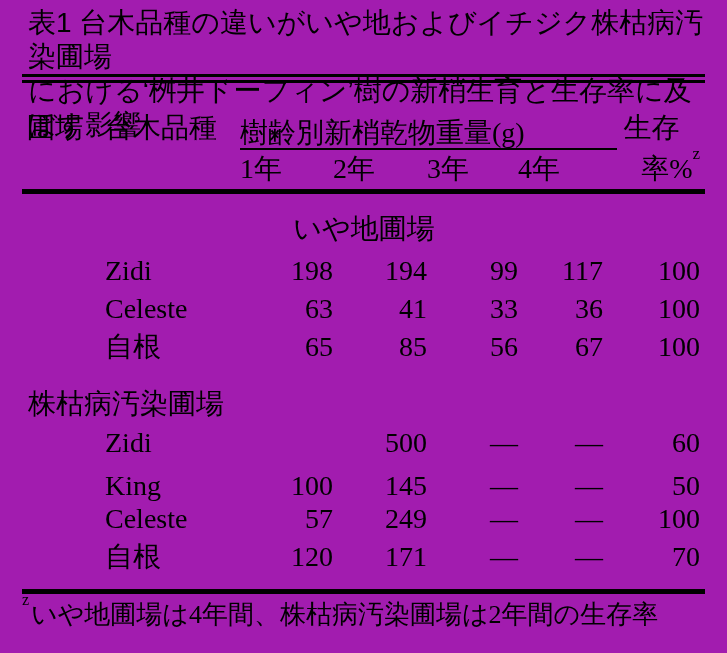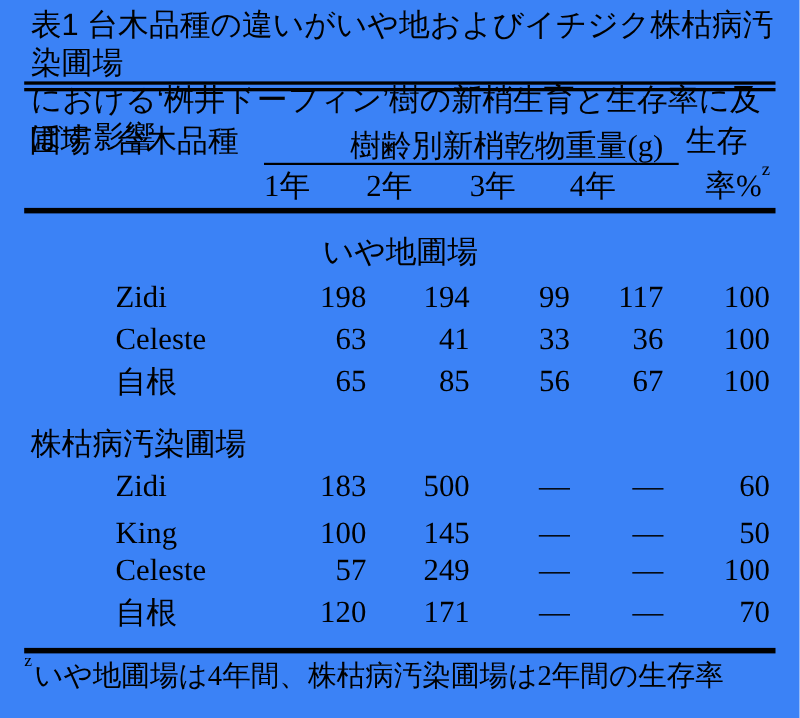--- a/index.html
+++ b/index.html
@@ -1,19 +1,19 @@
 <!DOCTYPE html>
 <html><head>
 <meta charset="utf-8">
 <style>
   html,body{margin:0;padding:0;background:#ffffff;}
   .page{
     position:relative;
     width:727px;height:653px;
-    background:#3b82f6;
+    background:#a21caf;
     color:#000000;
     font-family:"Liberation Serif","DejaVu Serif",serif;
     overflow:hidden;
   }
   .sans{font-family:"Liberation Sans","DejaVu Sans",sans-serif;}
   .title{
     position:absolute;left:28px;top:6px;width:682px;
     font-size:28px;line-height:34px;letter-spacing:0;
   }
   .rule-double{
@@ -33,21 +33,21 @@
     position:absolute;left:22px;width:678px;
     display:grid;
     grid-template-columns:78px 140px 93px 94px 91px 85px 97px;
     align-items:center;
   }
   .grid > div{font-size:28px;white-space:nowrap;}
   .hdr1{top:104px;height:44px;}
   .hdr2{top:150px;height:38px;}
   .c-field{grid-column:1;padding-left:5px;}
   .c-rootstock{grid-column:2;padding-left:5px;}
-  .c-span{grid-column:3/7;text-align:right;margin-top:10px;}
+  .c-span{grid-column:3/7;text-align:left;margin-top:10px;}
   .c-surv{grid-column:7;text-align:center;}
   .c-rate{grid-column:7;text-align:right;}
   .h-year{padding-right:22px;}
   .y1{grid-column:3;} .y2{grid-column:4;} .y3{grid-column:5;} .y4{grid-column:6;}
   .num{text-align:right;}
   .sec1{top:208px;height:42px;text-align:center;}
   .sec2{top:384px;height:40px;}
   .section-label{grid-column:1/8;padding-left:6px;font-size:29px;}
   .r1a{top:252px;height:38px;}
   .r1b{top:290px;height:38px;}
@@ -125,21 +125,20 @@
     <div class="num y4">67</div>
     <div class="num c-rate">100</div>
   </div>
 
   <div class="grid sec2">
     <div class="section-label sans">株枯病汚染圃場</div>
   </div>
 
   <div class="grid r2a">
     <div class="variety">Zidi</div>
-    <div class="num y1">183</div>
     <div class="num y2">500</div>
     <div class="num y3">—</div>
     <div class="num y4">—</div>
     <div class="num c-rate">60</div>
   </div>
 
   <div class="grid r2b">
     <div class="variety">King</div>
     <div class="num y1">100</div>
     <div class="num y2">145</div>

